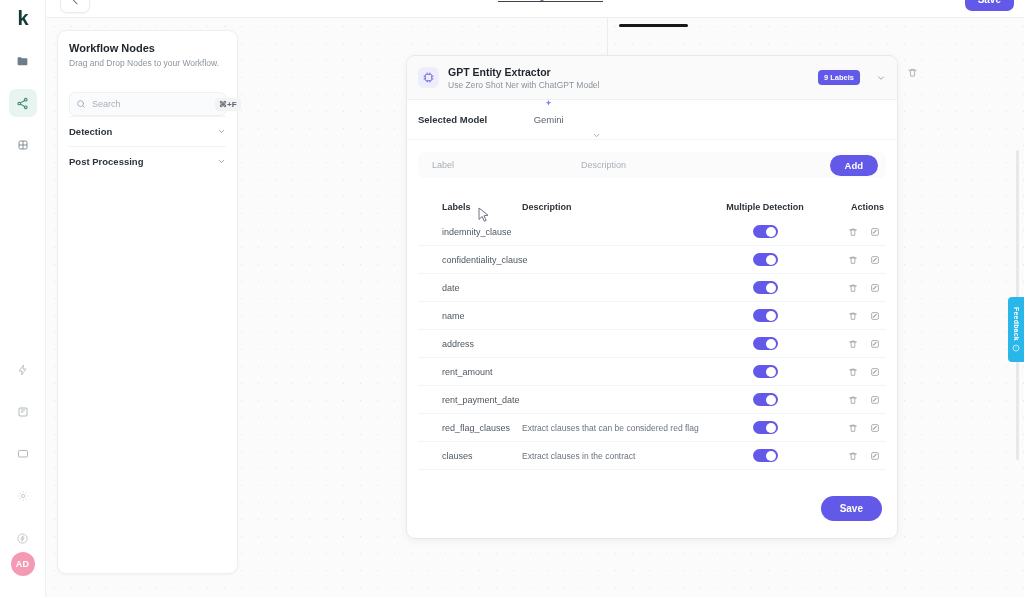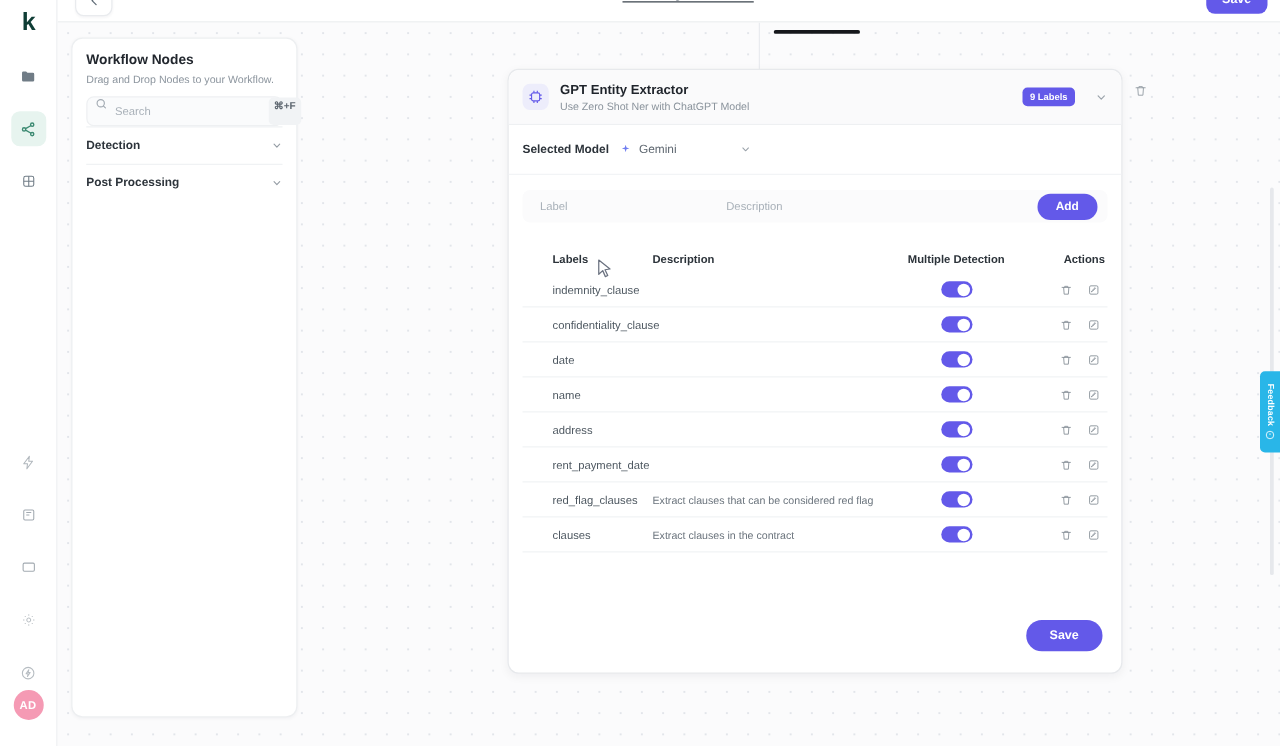--- a/index.html
+++ b/index.html
@@ -86,23 +86,23 @@
   
   .panel {
     position: absolute; left: 57px; top: 30px; width: 181px; height: 544px;
     background: #ffffff; border: 1px solid #edeff1; border-radius: 9px;
     box-shadow: 0 1px 3px rgba(16,24,40,.04); z-index: 20;
     padding: 11px 11px 0 11px;
   }
   .panel-title { font-size: 11px; font-weight: 700; color: #22272e; }
   .panel-sub { font-size: 8.5px; color: #8c959e; margin-top: 4px; }
   .search-box {
-    margin-top: 9px; height: 24px; background: #fafbfc;
+    margin-top: 24px; height: 24px; background: #fafbfc;
     border: 1px solid #eef0f2; border-radius: 6px;
-    display: flex; padding: 0 6px; gap: 6px;
+    display: flex; align-items: center; padding: 0 6px; gap: 6px;
   }
   .search-box .sico { color: #a3abb3; display: flex; }
   .search-input {
     flex: 1 1 auto; border: none; outline: none; background: transparent;
     font-family: inherit; font-size: 9px; color: #3d464f;
   }
   .search-input::placeholder { color: #a8b0b8; }
   .kbd {
     font-size: 8px; font-weight: 700; color: #5d666f;
     background: #f1f3f5; border-radius: 4px; padding: 2px 4px;
@@ -141,21 +141,21 @@
   }
   .head-chev { color: #9aa2aa; display: flex; margin-left: 7px; }
 
   .model-row {
     height: 40px; display: flex; align-items: center;
     padding: 0 11px; gap: 9px; border-bottom: 1px solid #f2f4f6;
   }
   .model-label { font-size: 9.5px; font-weight: 700; color: #2c333a; }
   .model-select {
     display: flex; align-items: center; gap: 6px;
-    font-size: 9.5px; color: #5d666f; width: 105px;
+    font-size: 9.5px; color: #5d666f; width: 105px; flex-direction: column;
   }
   .spark { color: #6f7df0; display: flex; }
   .model-select .mchev { margin-left: auto; color: #9aa2aa; display: flex; }
 
   .add-row {
     margin: 12px 11px 0 11px; height: 26px; background: #fbfbfc;
     border-radius: 6px; display: flex; align-items: center;
     padding: 0 3px 0 0; gap: 0;
   }
   .inp {
@@ -499,20 +499,40 @@
             </span>
           <span class="act-ico">
               <svg width="10" height="10" viewBox="0 0 24 24" fill="none" stroke="currentColor" stroke-width="1.8" stroke-linejoin="round">
                 <rect x="4" y="4" width="16" height="16" rx="2.5"></rect>
                 <path d="M15.5 8.5L9 15l-1.5.5.5-1.5 6.5-6.5z"></path>
               </svg>
             </span>
         </span>
       </div>
 
+      <div class="trow">
+        <span class="c-lab">rent_amount</span>
+        <span class="c-desc"></span>
+        <span class="c-mult">
+            <span class="toggle"></span>
+          </span>
+        <span class="c-act">
+          <span class="act-ico">
+              <svg width="10" height="10" viewBox="0 0 24 24" fill="none" stroke="currentColor" stroke-width="1.8" stroke-linecap="round">
+                <path d="M4 7h16M9 7V5h6v2M7 7l1 13h8l1-13"></path>
+              </svg>
+            </span>
+          <span class="act-ico">
+              <svg width="10" height="10" viewBox="0 0 24 24" fill="none" stroke="currentColor" stroke-width="1.8" stroke-linejoin="round">
+                <rect x="4" y="4" width="16" height="16" rx="2.5"></rect>
+                <path d="M15.5 8.5L9 15l-1.5.5.5-1.5 6.5-6.5z"></path>
+              </svg>
+            </span>
+        </span>
+      </div>
 
       <div class="trow">
         <span class="c-lab">rent_payment_date</span>
         <span class="c-desc"></span>
         <span class="c-mult">
             <span class="toggle"></span>
           </span>
         <span class="c-act">
           <span class="act-ico">
               <svg width="10" height="10" viewBox="0 0 24 24" fill="none" stroke="currentColor" stroke-width="1.8" stroke-linecap="round">

